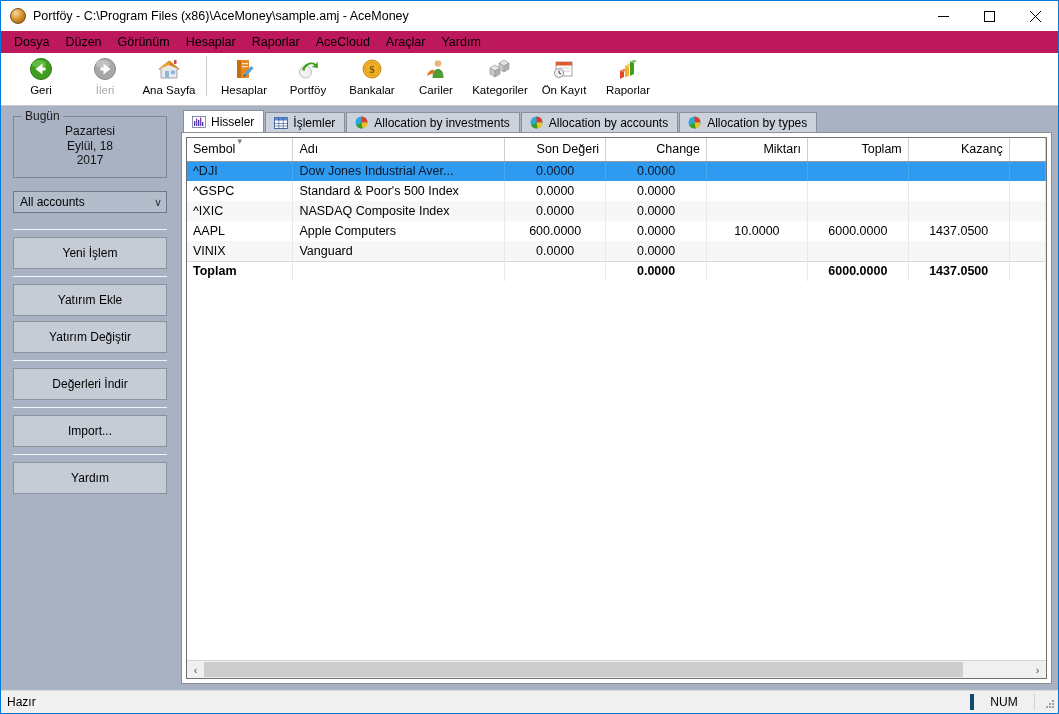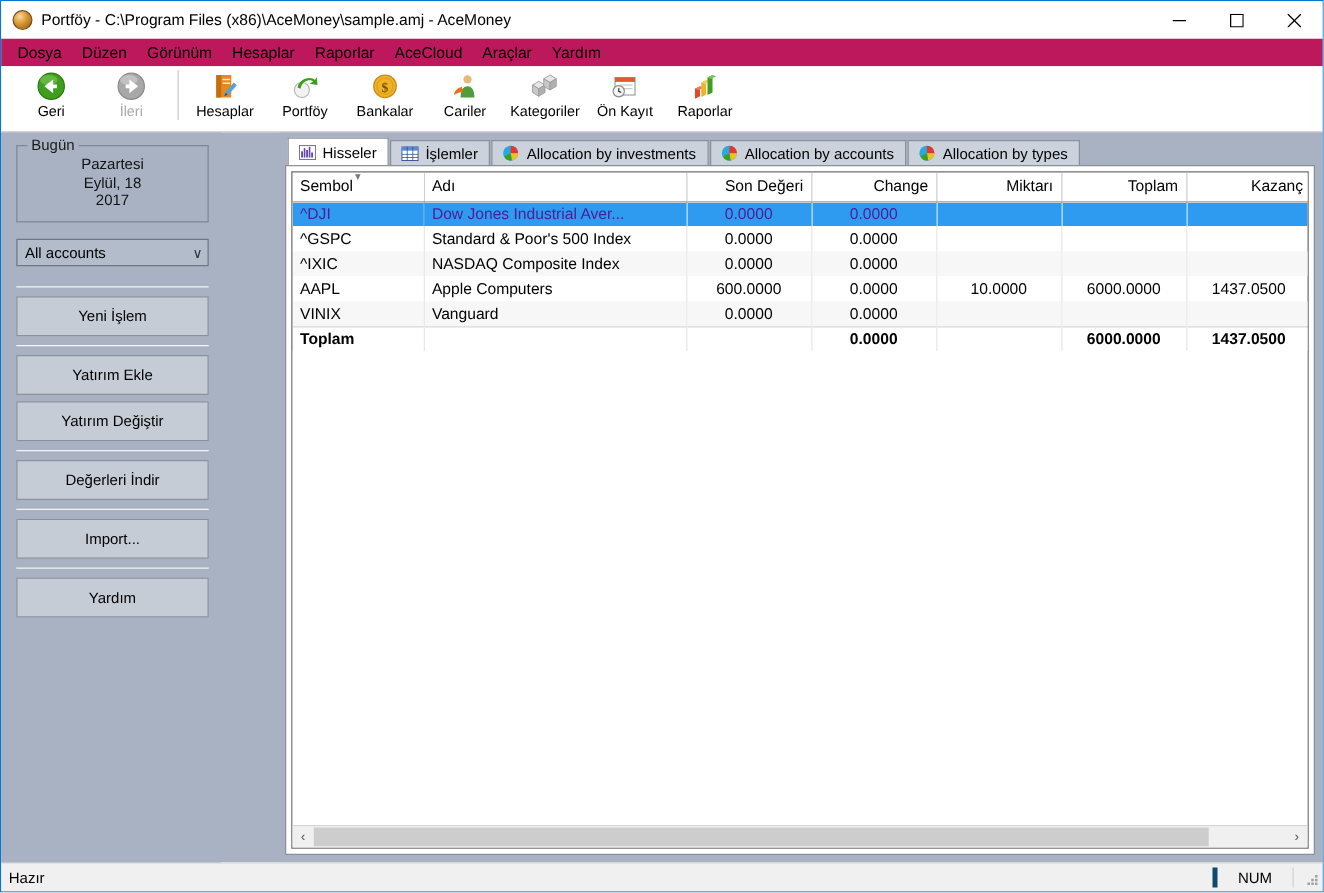--- a/index.html
+++ b/index.html
@@ -106,21 +106,20 @@
     margin: 3px 5px 0 5px;
     flex: 0 0 auto;
   }
 
   
   .body {
     flex: 1 1 auto;
     display: flex;
     min-height: 0;
     background: #a9b2c3;
-    gap: 47px;
   }
 
   
   .sidebar {
     width: 176px;
     flex: 0 0 176px;
     background: #a9b2c3;
     padding: 6px 0 0 0;
     box-sizing: border-box;
     position: relative;
@@ -275,21 +274,21 @@
     color: #000;
     box-sizing: border-box;
     overflow: hidden;
     white-space: nowrap;
     text-overflow: ellipsis;
   }
   td.num { text-align: center; }
   tr.alt td { background: #f7f7f7; }
   tr.selected td {
     background: #2e9bf0;
-    color: #4c1d95;
+    color: #0f172a;
     border-right: 1px solid #4aa9f3;
   }
   tr.total td {
     font-weight: bold;
     background: #ffffff;
     border-top: 1px solid #d8d8d8;
   }
   .filler { flex: 1 1 auto; background: #ffffff; }
   .hscroll {
     height: 17px;
@@ -398,20 +397,33 @@
         <svg width="24" height="24" viewBox="0 0 24 24">
           <circle cx="12" cy="12" r="10.5" fill="#a8a8a8"></circle>
           <circle cx="12" cy="12" r="10.5" fill="none" stroke="#8a8a8a" stroke-width="1"></circle>
           <ellipse cx="10" cy="7" rx="7" ry="4" fill="#d6d6d6" opacity="0.55"></ellipse>
           <path d="M10.5 6.5 L17.5 12 L10.5 17.5 L10.5 13.5 L7.5 13.5 L7.5 10.5 L10.5 10.5 Z" fill="#ffffff"></path>
         </svg>
       </div>
       <div class="tb-lbl">İleri</div>
     </div>
 
+    <div class="tb-btn">
+      <div class="tb-ico">
+        <svg width="26" height="24" viewBox="0 0 26 24">
+          <path d="M3 12 L13 4 L23 12 L21 12 L21 21 L5 21 L5 12 Z" fill="#e8e8ee" stroke="#8e8ea0" stroke-width="0.8"></path>
+          <path d="M2 12.5 L13 3.5 L24 12.5 L13 8 Z" fill="#f0a030"></path>
+          <path d="M13 3.5 L24 12.5 L13 8 Z" fill="#d88420"></path>
+          <rect x="9" y="14" width="4" height="7" fill="#8fb8d8"></rect>
+          <rect x="15" y="13.5" width="4" height="3.5" fill="#8fb8d8"></rect>
+          <rect x="18" y="3" width="2.5" height="4" fill="#d94545"></rect>
+        </svg>
+      </div>
+      <div class="tb-lbl">Ana Sayfa</div>
+    </div>
 
     <div class="tb-sep"></div>
 
     <div class="tb-btn">
       <div class="tb-ico">
         <svg width="24" height="24" viewBox="0 0 24 24">
           <path d="M5 3 L17 3 L17 21 L5 21 Z" fill="#e8891e"></path>
           <path d="M5 3 L9 3 L9 21 L5 21 Z" fill="#c96c10"></path>
           <rect x="10" y="6" width="6" height="1.2" fill="#fff" opacity="0.8"></rect>
           <rect x="10" y="9" width="6" height="1.2" fill="#fff" opacity="0.8"></rect>

